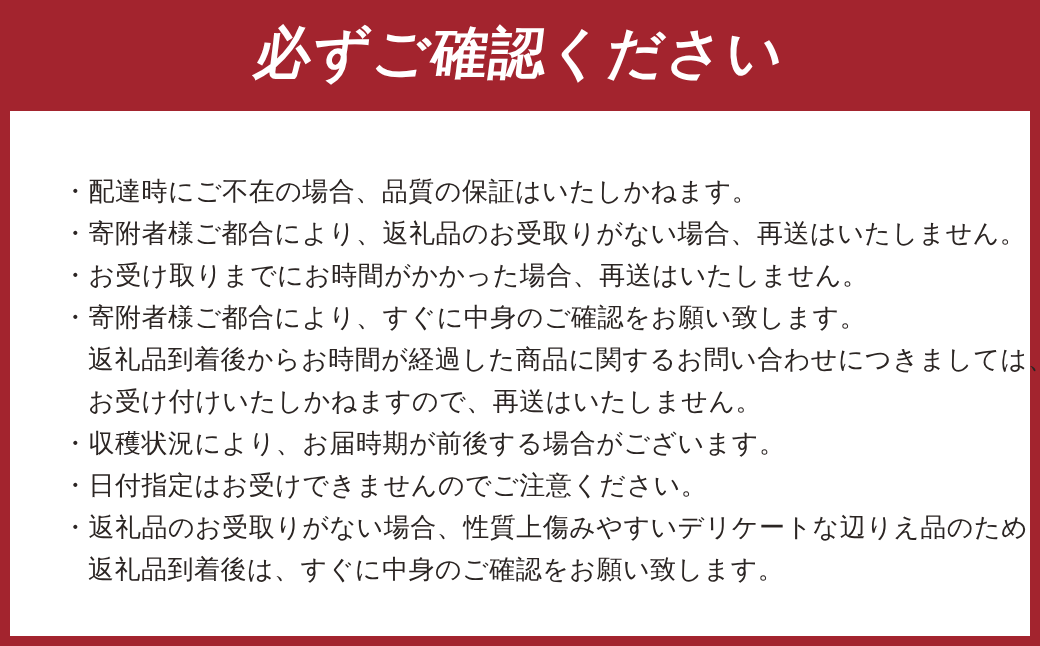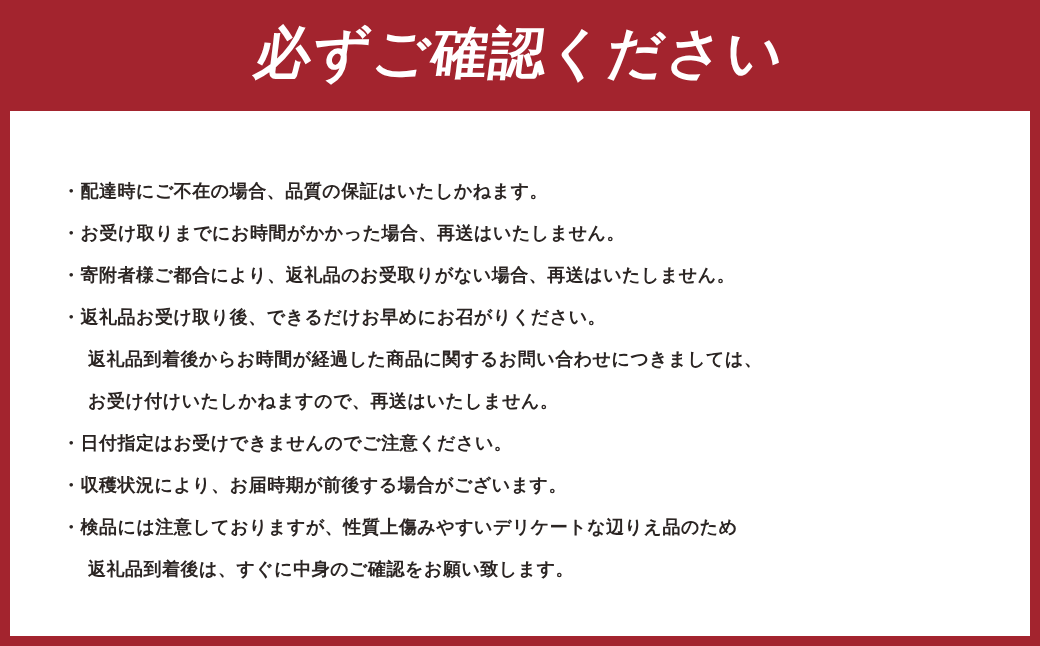--- a/index.html
+++ b/index.html
@@ -35,22 +35,22 @@
     line-height:1;
     padding-bottom:6px;
   }
   .content{
     position:absolute;
     top:111px;left:10px;right:10px;bottom:10px;
     background:var(--paper);
     padding:59px 14px 0 52px;
   }
   .line{
-    font-size:18px;
-    font-weight:700;
+    font-size:26px;
+    font-weight:400;
     line-height:42px;
     color:var(--text);
     letter-spacing:0.5px;
     white-space:nowrap;
   }
   .line.cont{
     padding-left:26px;
   }
   .bullet{
     display:inline-block;
@@ -59,24 +59,24 @@
 </head>
 <body>
 
 <div class="frame">
   <div class="header">
     <div class="title">必ずご確認ください</div>
   </div>
   <div class="content">
     <div>
         <div class="line"><span class="bullet">・</span><span>配達時にご不在の場合、品質の保証はいたしかねます。</span></div>
+        <div class="line"><span class="bullet">・</span><span>寄附者様ご都合により、返礼品のお受取りがない場合、再送はいたしません。</span></div>
         <div class="line"><span class="bullet">・</span><span>お受け取りまでにお時間がかかった場合、再送はいたしません。</span></div>
-        <div class="line"><span class="bullet">・</span><span>寄附者様ご都合により、返礼品のお受取りがない場合、再送はいたしません。</span></div>
-        <div class="line"><span class="bullet">・</span><span>返礼品お受け取り後、できるだけお早めにお召がりください。</span></div>
+        <div class="line"><span class="bullet">・</span><span>寄附者様ご都合により、すぐに中身のご確認をお願い致します。</span></div>
         <div class="line cont"><span>返礼品到着後からお時間が経過した商品に関するお問い合わせにつきましては、</span></div>
         <div class="line cont"><span>お受け付けいたしかねますので、再送はいたしません。</span></div>
+        <div class="line"><span class="bullet">・</span><span>収穫状況により、お届時期が前後する場合がございます。</span></div>
         <div class="line"><span class="bullet">・</span><span>日付指定はお受けできませんのでご注意ください。</span></div>
-        <div class="line"><span class="bullet">・</span><span>収穫状況により、お届時期が前後する場合がございます。</span></div>
-        <div class="line"><span class="bullet">・</span><span>検品には注意しておりますが、性質上傷みやすいデリケートな辺りえ品のため</span></div>
+        <div class="line"><span class="bullet">・</span><span>返礼品のお受取りがない場合、性質上傷みやすいデリケートな辺りえ品のため</span></div>
         <div class="line cont"><span>返礼品到着後は、すぐに中身のご確認をお願い致します。</span></div>
       </div>
   </div>
 </div>
 
 </body></html>

